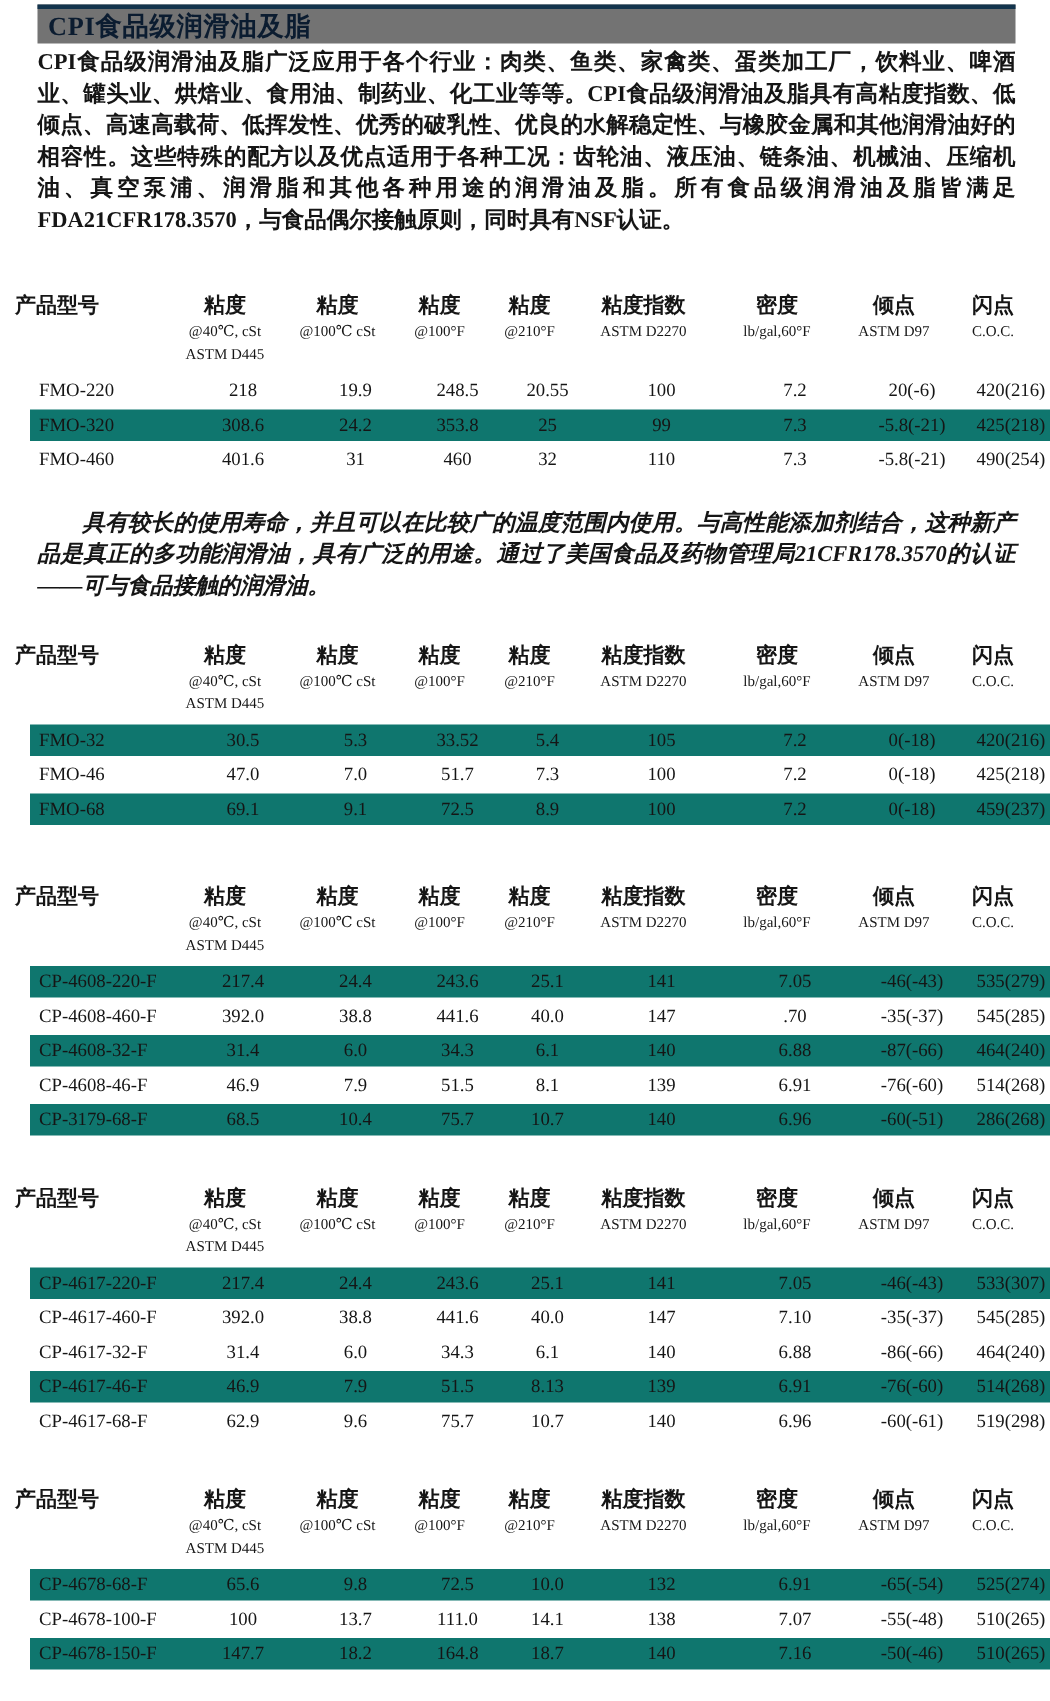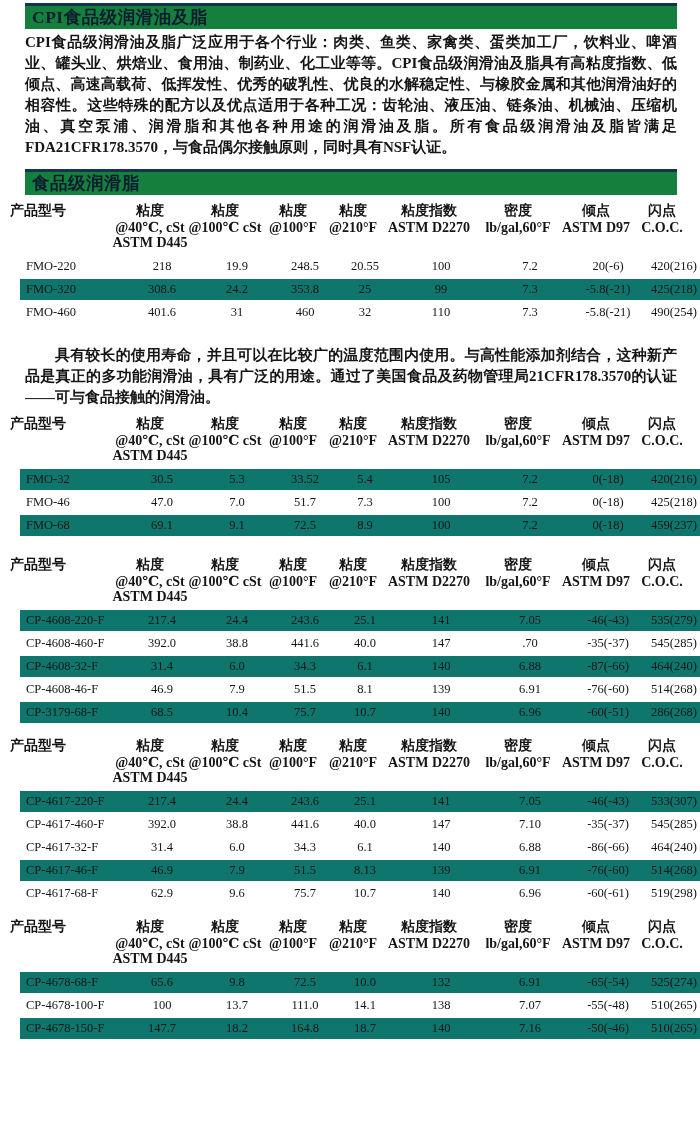--- a/index.html
+++ b/index.html
@@ -8,49 +8,49 @@
     width: 700px; height: 1134px;
     background: #ffffff;
     font-family: "Liberation Serif", "DejaVu Serif", serif;
     color: #151515;
     overflow: hidden;
   }
   .page { width: 700px; height: 1134px; padding-top: 3px; }
 
   .section-bar {
     margin: 0 23px 0 25px;
-    background: #15803d;
+    background: #737373;
     border-top: 3px solid #13344d;
     color: #0b1c30;
     font-weight: bold;
     font-size: 17.5px;
     line-height: 21px;
     padding: 1px 0 1px 7px;
     letter-spacing: 0.5px;
   }
   .para {
     margin: 3px 23px 0 25px;
     font-weight: bold;
     font-size: 15px;
     line-height: 21px;
     text-align: justify;
   }
-  .para.indent { text-indent: 2em; }
+  .para.indent { text-indent: 2em; font-style: italic; }
 
   .ptable { margin: 0 8px 0 8px; width: 684px; }
   .trow, .thead-row {
     display: grid;
     grid-template-columns: 104px 76px 74px 62px 58px 94px 84px 72px 60px;
     width: 684px;
   }
-  .thead-row { align-items: start; }
+  .thead-row { align-items: start; margin-top: 20px; }
   .hcell { text-align: center; }
   .hcell.first { text-align: left; padding-left: 2px; }
   .h1line { font-weight: bold; font-size: 14px; line-height: 19px; display: block; }
-  .h2line, .h3line { font-weight: bold; font-size: 14px; line-height: 15px; display: block; white-space: nowrap; }
+  .h2line, .h3line { font-weight: normal; font-size: 10px; line-height: 15px; display: block; white-space: nowrap; }
   .trow {
     height: 21px; line-height: 21px;
     margin-bottom: 2px;
     font-weight: normal; font-size: 12.5px; margin-left: 12px;
   }
   .trow.hl { background: #0f766e; }
   .cell { text-align: center; white-space: nowrap; }
   .cell.model { text-align: left; padding-left: 6px; }
 
   .gap-sm { height: 6px; }
@@ -59,21 +59,20 @@
 </style>
 </head>
 <body>
 
 <div class="page">
 
   <div class="section-bar">CPI食品级润滑油及脂</div>
   <div class="para">CPI食品级润滑油及脂广泛应用于各个行业：肉类、鱼类、家禽类、蛋类加工厂，饮料业、啤酒业、罐头业、烘焙业、食用油、制药业、化工业等等。CPI食品级润滑油及脂具有高粘度指数、低倾点、高速高载荷、低挥发性、优秀的破乳性、优良的水解稳定性、与橡胶金属和其他润滑油好的相容性。这些特殊的配方以及优点适用于各种工况：齿轮油、液压油、链条油、机械油、压缩机油、真空泵浦、润滑脂和其他各种用途的润滑油及脂。所有食品级润滑油及脂皆满足FDA21CFR178.3570，与食品偶尔接触原则，同时具有NSF认证。</div>
 
   <div class="gap-md"></div>
-  <div class="section-bar">食品级润滑脂</div>
 
   <div class="gap-sm"></div>
   <div class="ptable">
       <div class="thead-row">
         <div class="hcell first">
           <span class="h1line">产品型号</span>
         </div>
         <div class="hcell">
           <span class="h1line">粘度</span>
           <span class="h2line">@40℃, cSt</span>

